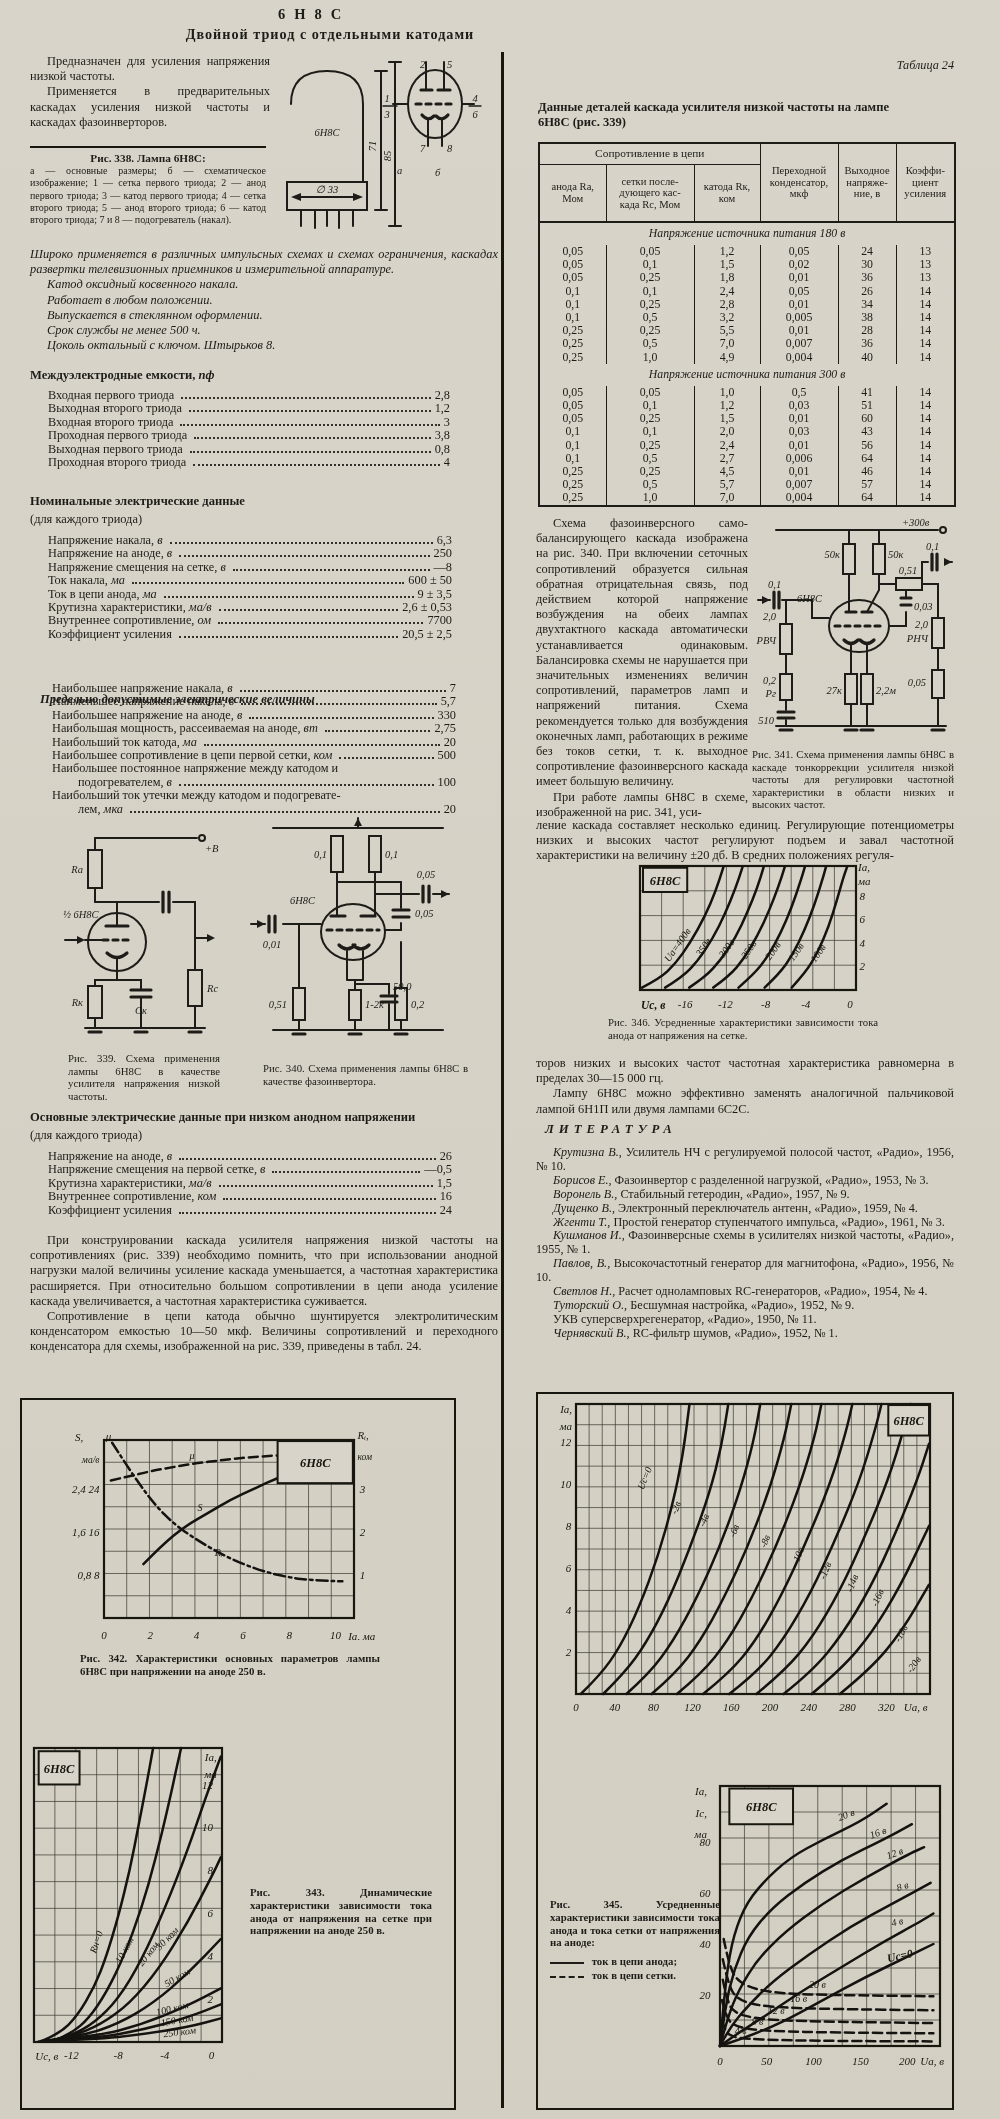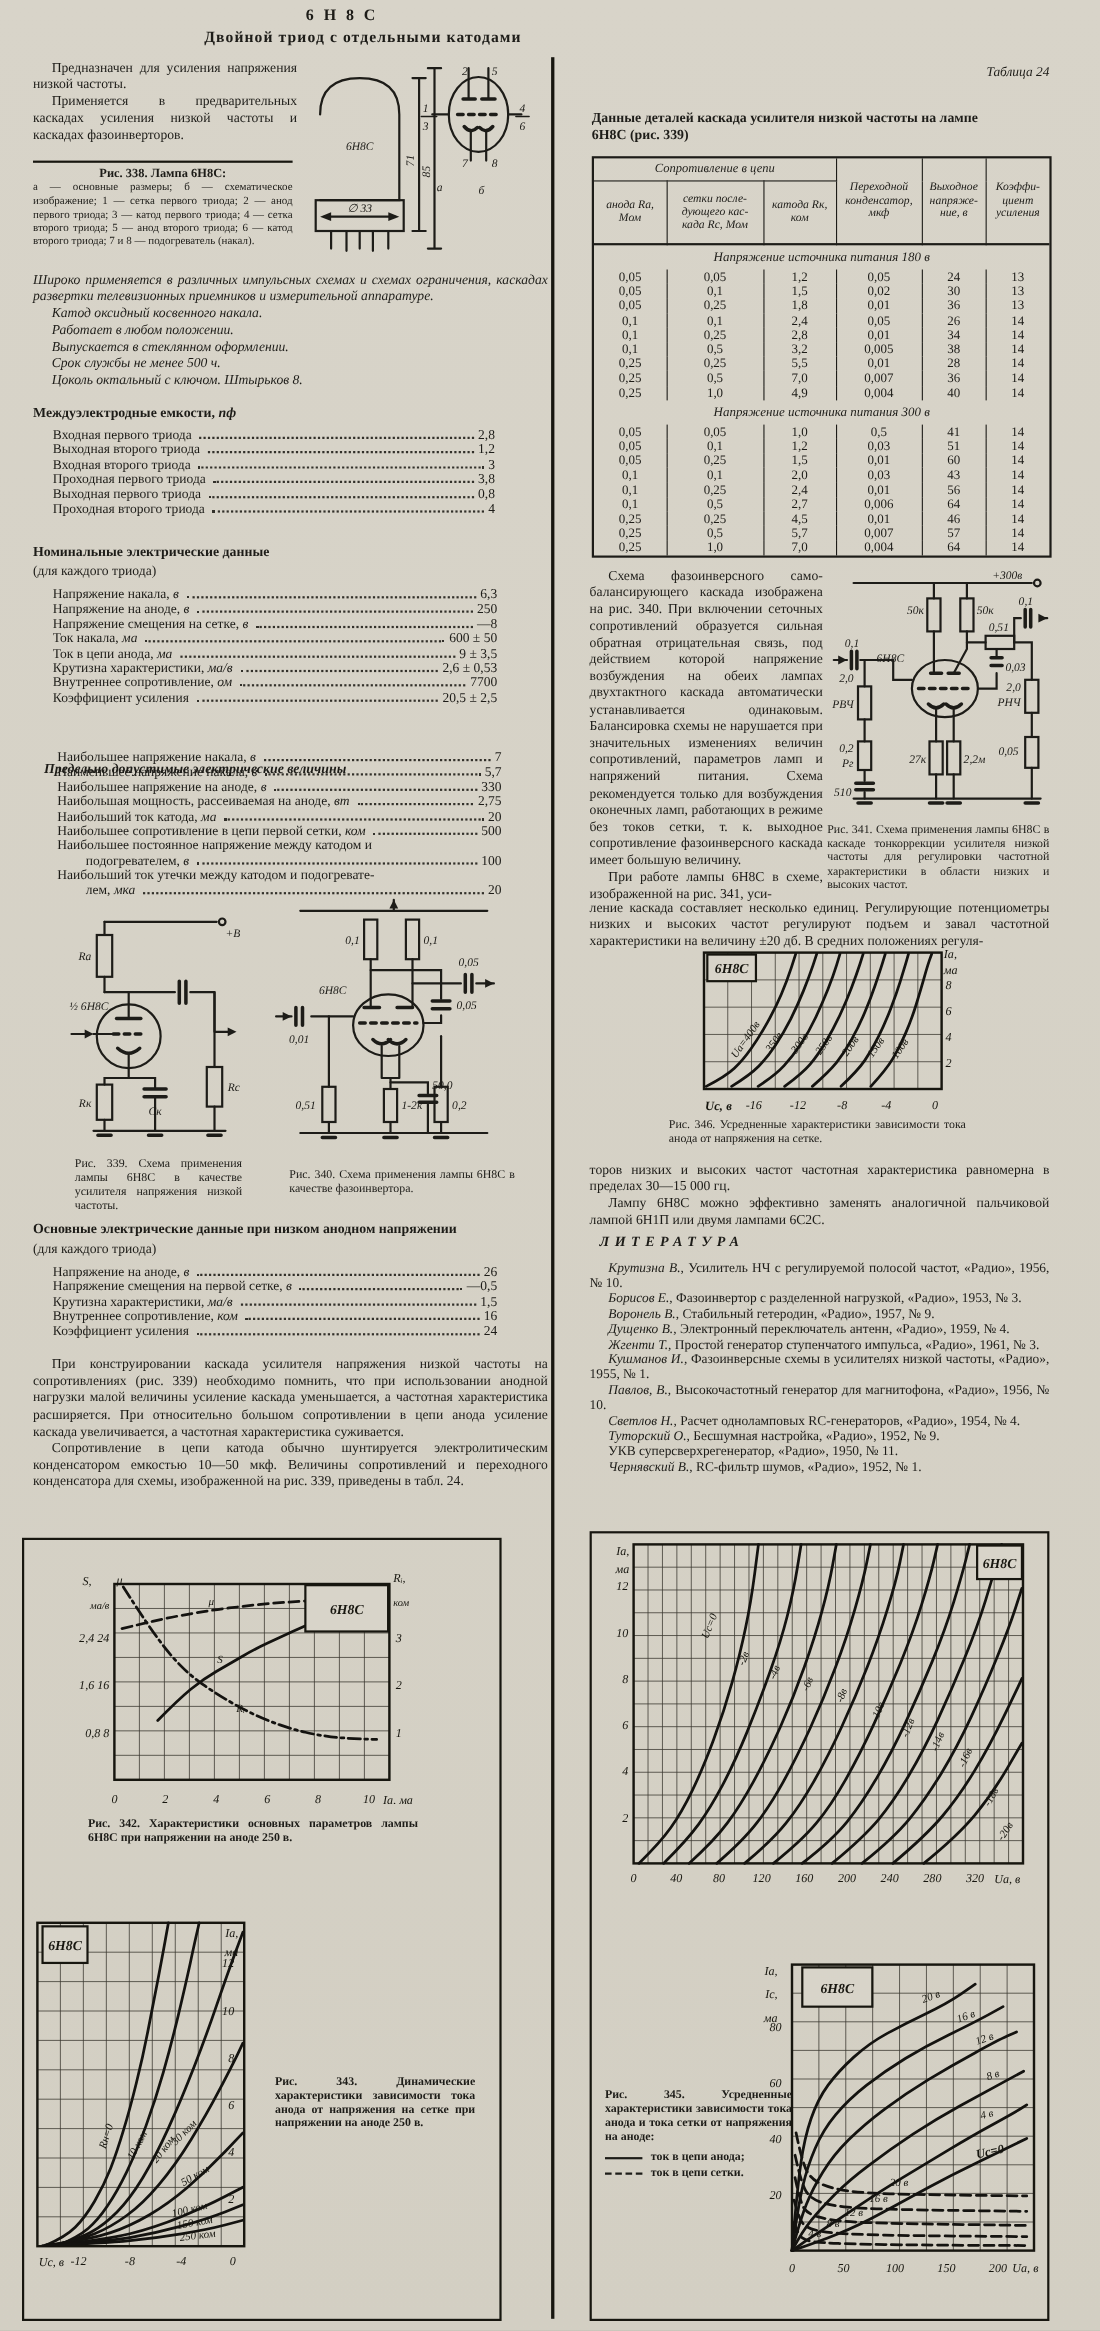--- a/index.html
+++ b/index.html
@@ -28,21 +28,21 @@
   
   .dotrow{display:flex;align-items:baseline;font-size:12.3px;line-height:13.4px;}
   .dotrow .dlab{white-space:nowrap;}
   .dotrow .lead{flex:1;border-bottom:2px dotted #32302a;margin:0 4px 3px 7px;min-width:14px;}
   .dotrow .val{white-space:nowrap;text-align:right;}
   .dpre{font-size:12.3px;line-height:13.4px;}
   .dotrow.cont .dlab{padding-left:26px;}
   
   .t24{border-collapse:collapse;width:100%;table-layout:fixed;}
   .t24 th,.t24 td{border:0;padding:0 2px;text-align:center;vertical-align:middle;}
-  .t24 th{font-weight:normal;font-size:10.6px;line-height:11.6px;white-space:pre-line;font-style:italic;}
+  .t24 th{font-weight:normal;font-size:10.6px;line-height:11.6px;white-space:pre-line;}
   .t24 .grp{border-bottom:1.6px solid #1d1c18;font-size:11.4px;height:20px;}
   .t24 th.cr,.t24 td.cr{border-right:1.4px solid #1d1c18;}
   .t24 thead tr:last-child th{height:56px;}
   .t24 thead{border-bottom:2.4px solid #1d1c18;}
   .t24 .sect{font-style:italic;font-size:11.8px;height:22px;}
   .t24 tbody td{font-size:11.8px;height:13.2px;line-height:13.2px;}
   .tframe{border:2px solid #1d1c18;}
   
   .chart svg{display:block;}
   .chart .grid{stroke:#39372f;stroke-width:0.7;}

